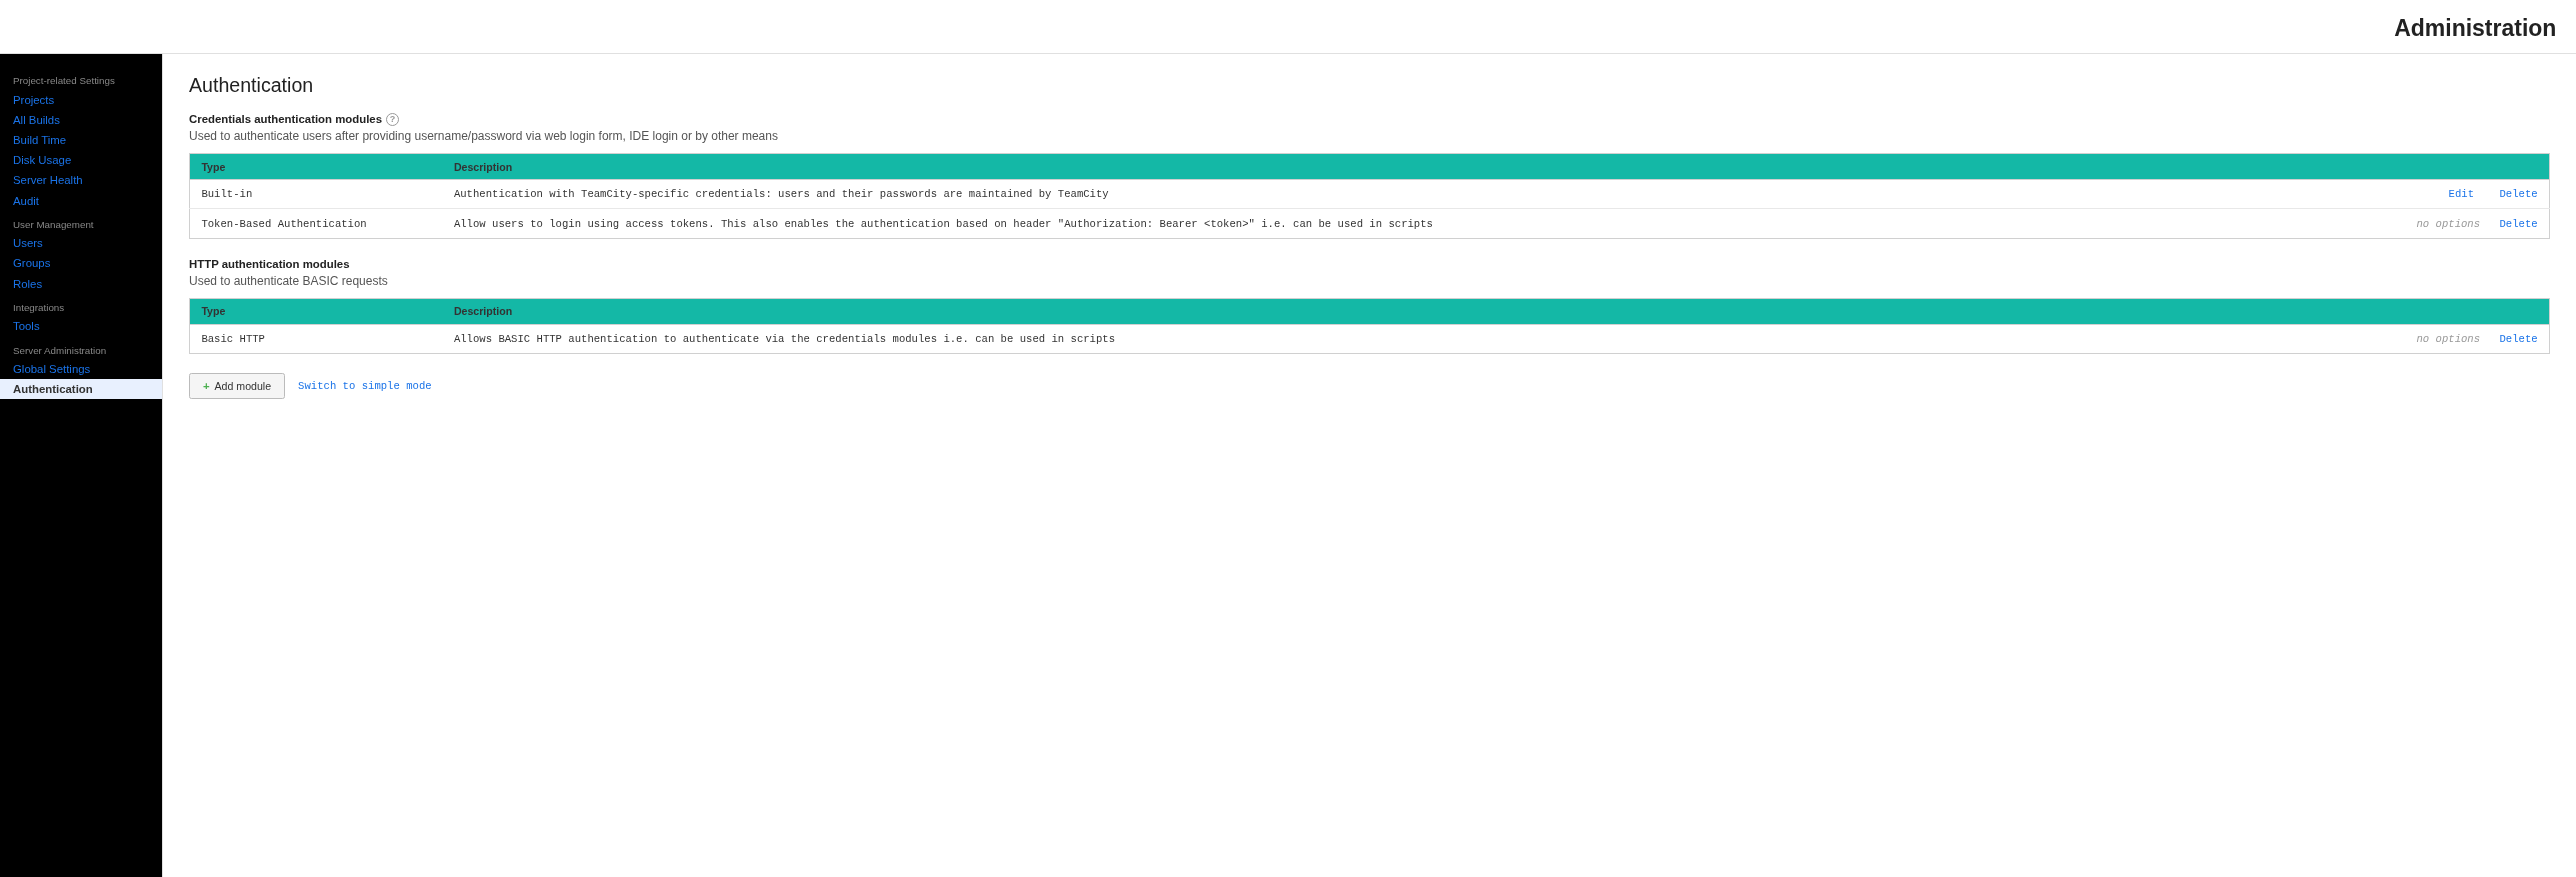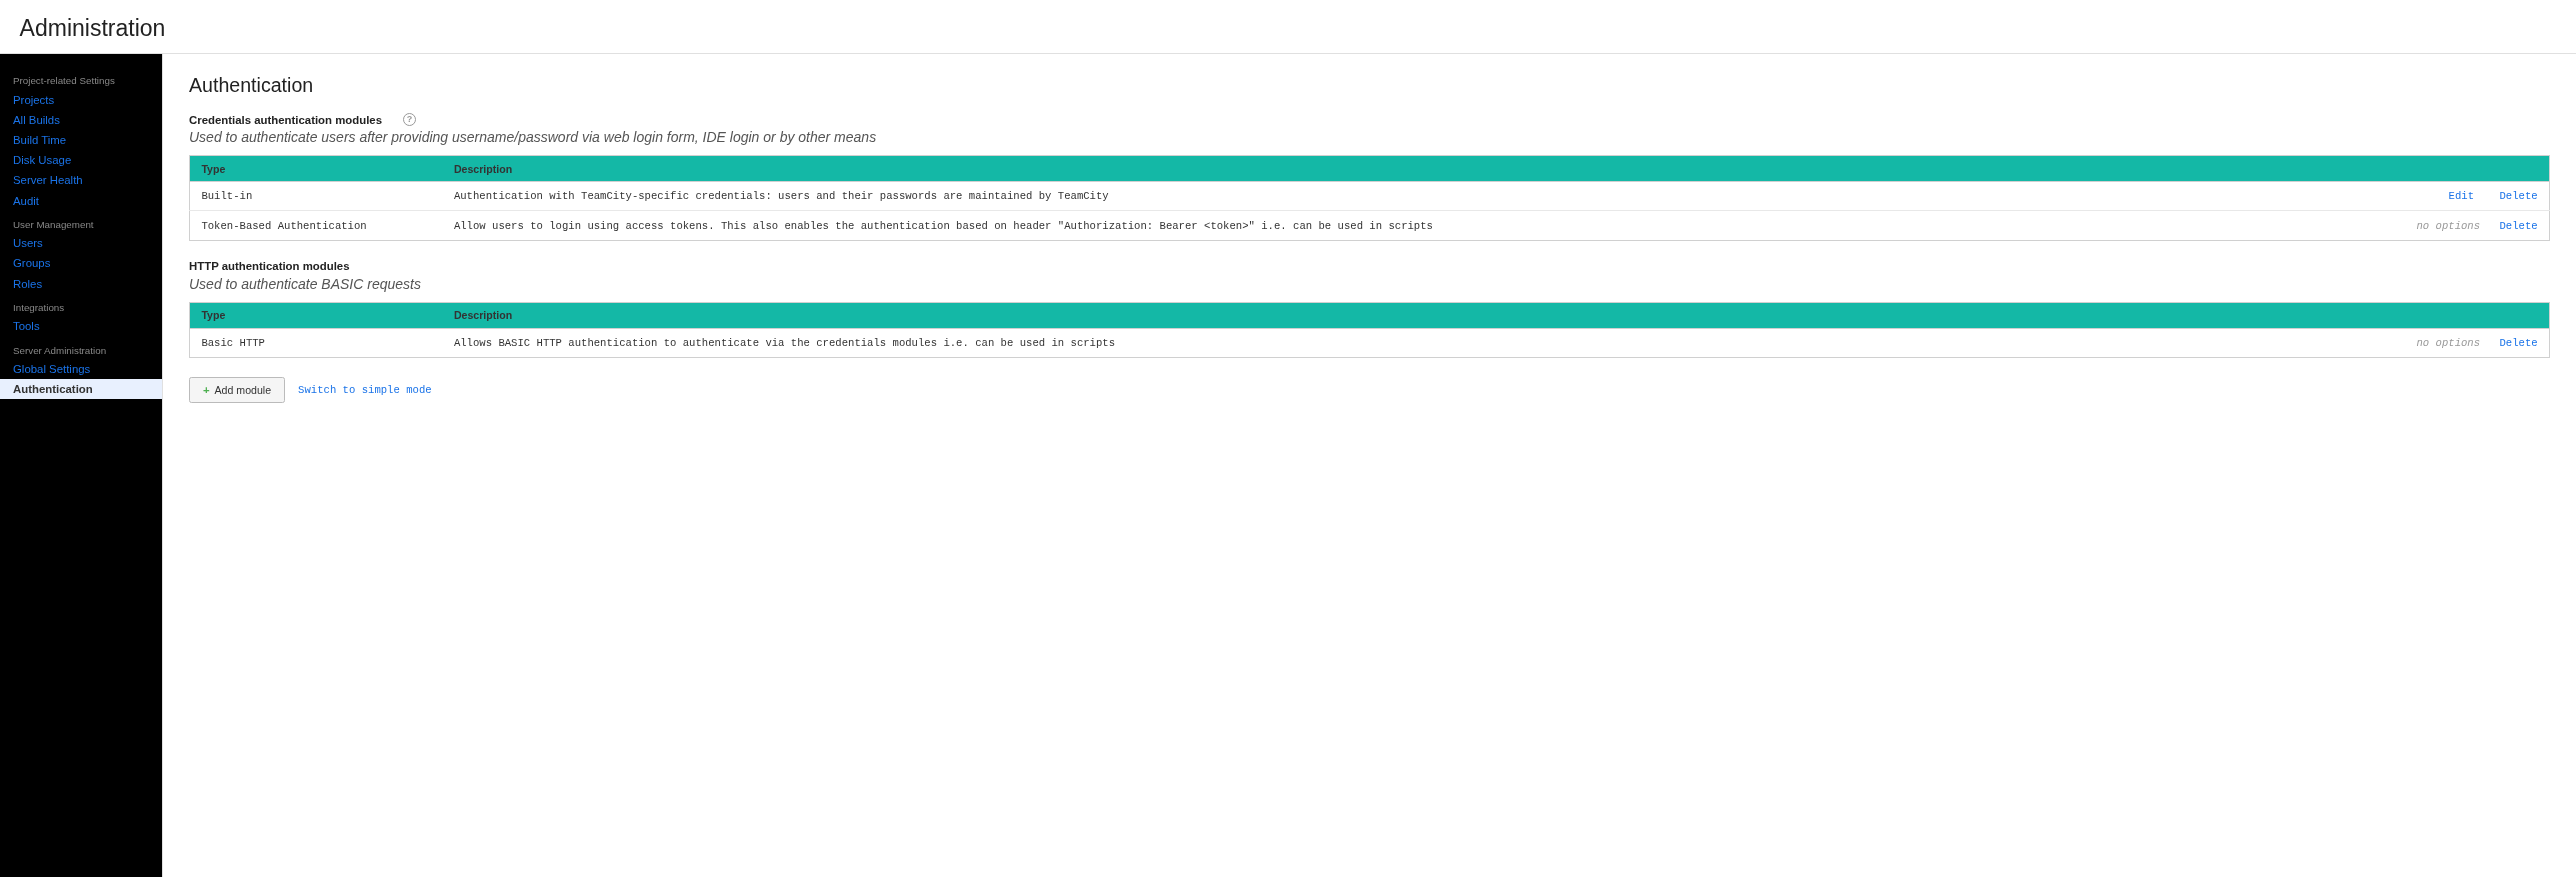--- a/index.html
+++ b/index.html
@@ -11,22 +11,23 @@
       display: flex;
       flex-direction: column;
       min-height: 100vh;
     }
     .page-header {
       padding: 14.7px 19.6px 11.4px 19.6px;
       border-bottom: 0.8px solid #e0e0e0;
     }
     .page-header h1 {
       font-size: 23px;
-      font-weight: 400;
+      font-weight: 700;
       color: #222;
+      text-align: right;
     }
     .layout {
       display: flex;
       flex: 1;
     }
     
     .sidebar {
       width: 163px;
       min-width: 163px;
       border-right: 0.8px solid #e0e0e0;
@@ -63,28 +64,27 @@
       font-weight: 400;
       color: #222;
       margin-bottom: 16.3px;
     }
     .section-title {
       font-size: 11.4px;
       font-weight: 700;
       color: #222;
       margin-bottom: 3.3px;
       display: flex;
-      align-items: flex-end;
-      gap: 21px;
+      align-items: center;
+      gap: 4px;
     }
     .section-desc {
-      font-size: 14px;
+      font-size: 12px;
       color: #555;
       margin-bottom: 9.8px;
-      font-style: italic;
     }
     .help-icon {
       display: inline-flex;
       align-items: center;
       justify-content: center;
       width: 13px;
       height: 13px;
       border-radius: 50%;
       border: 0.8px solid #999;
       color: #999;

